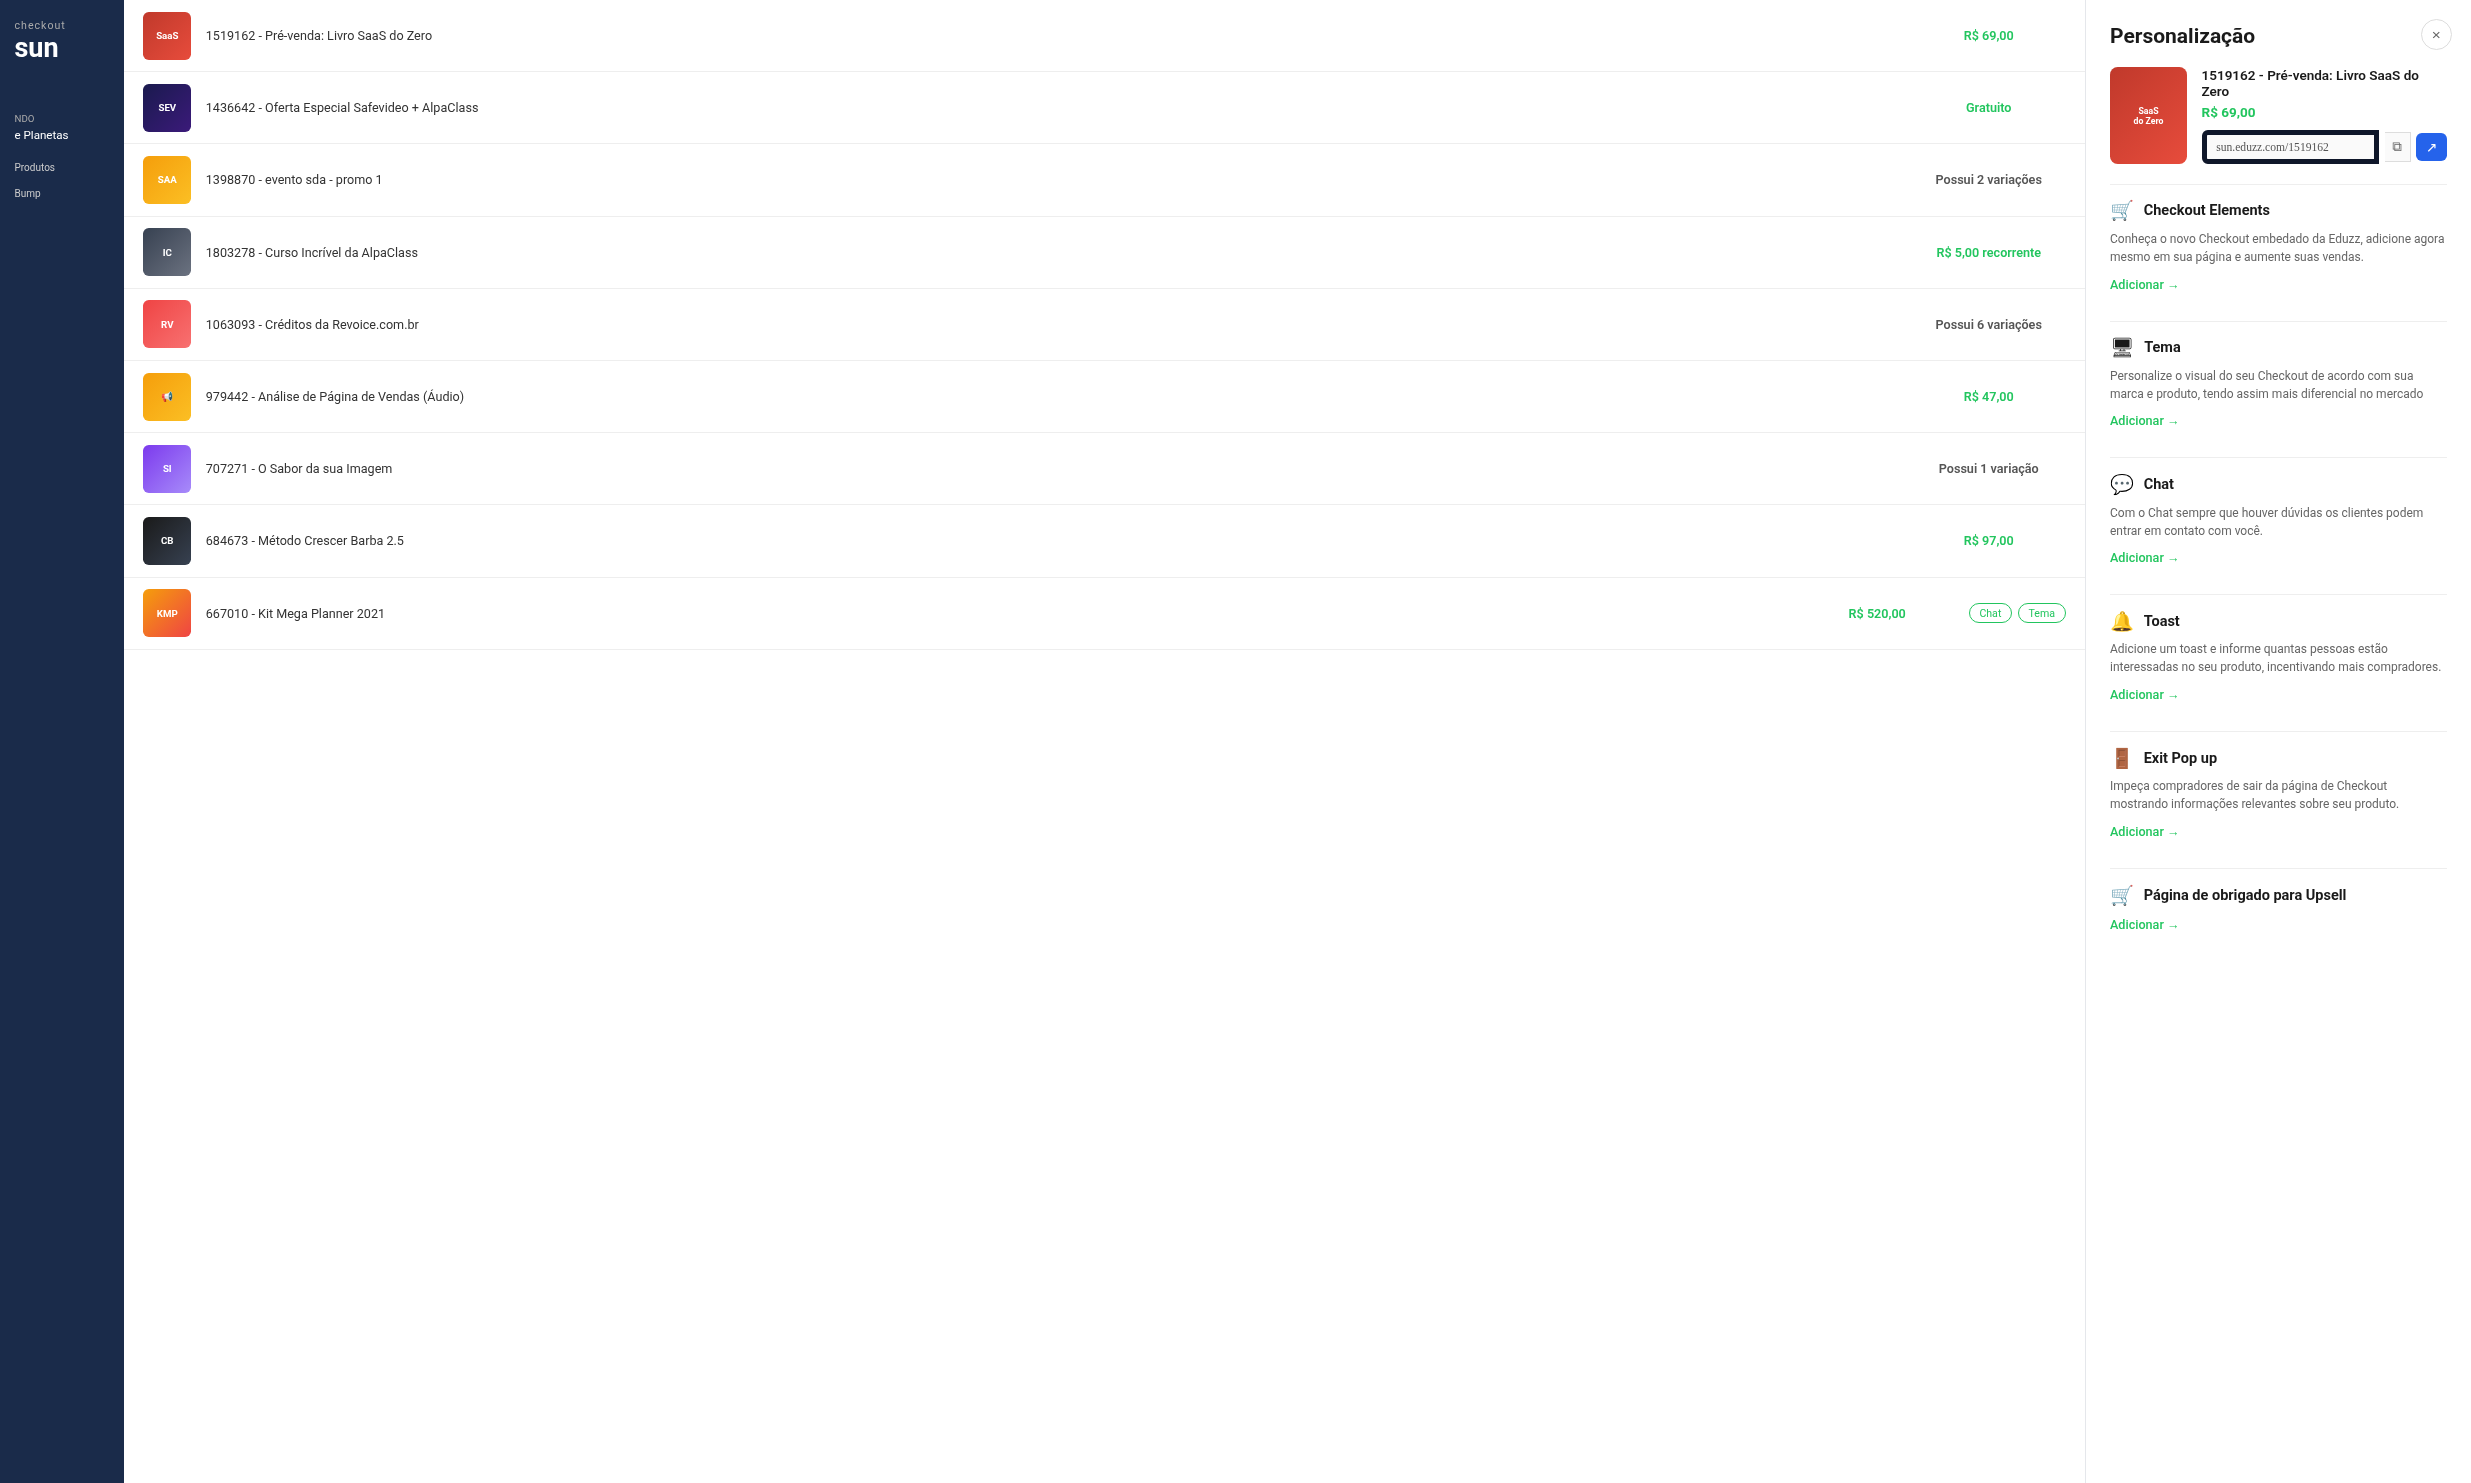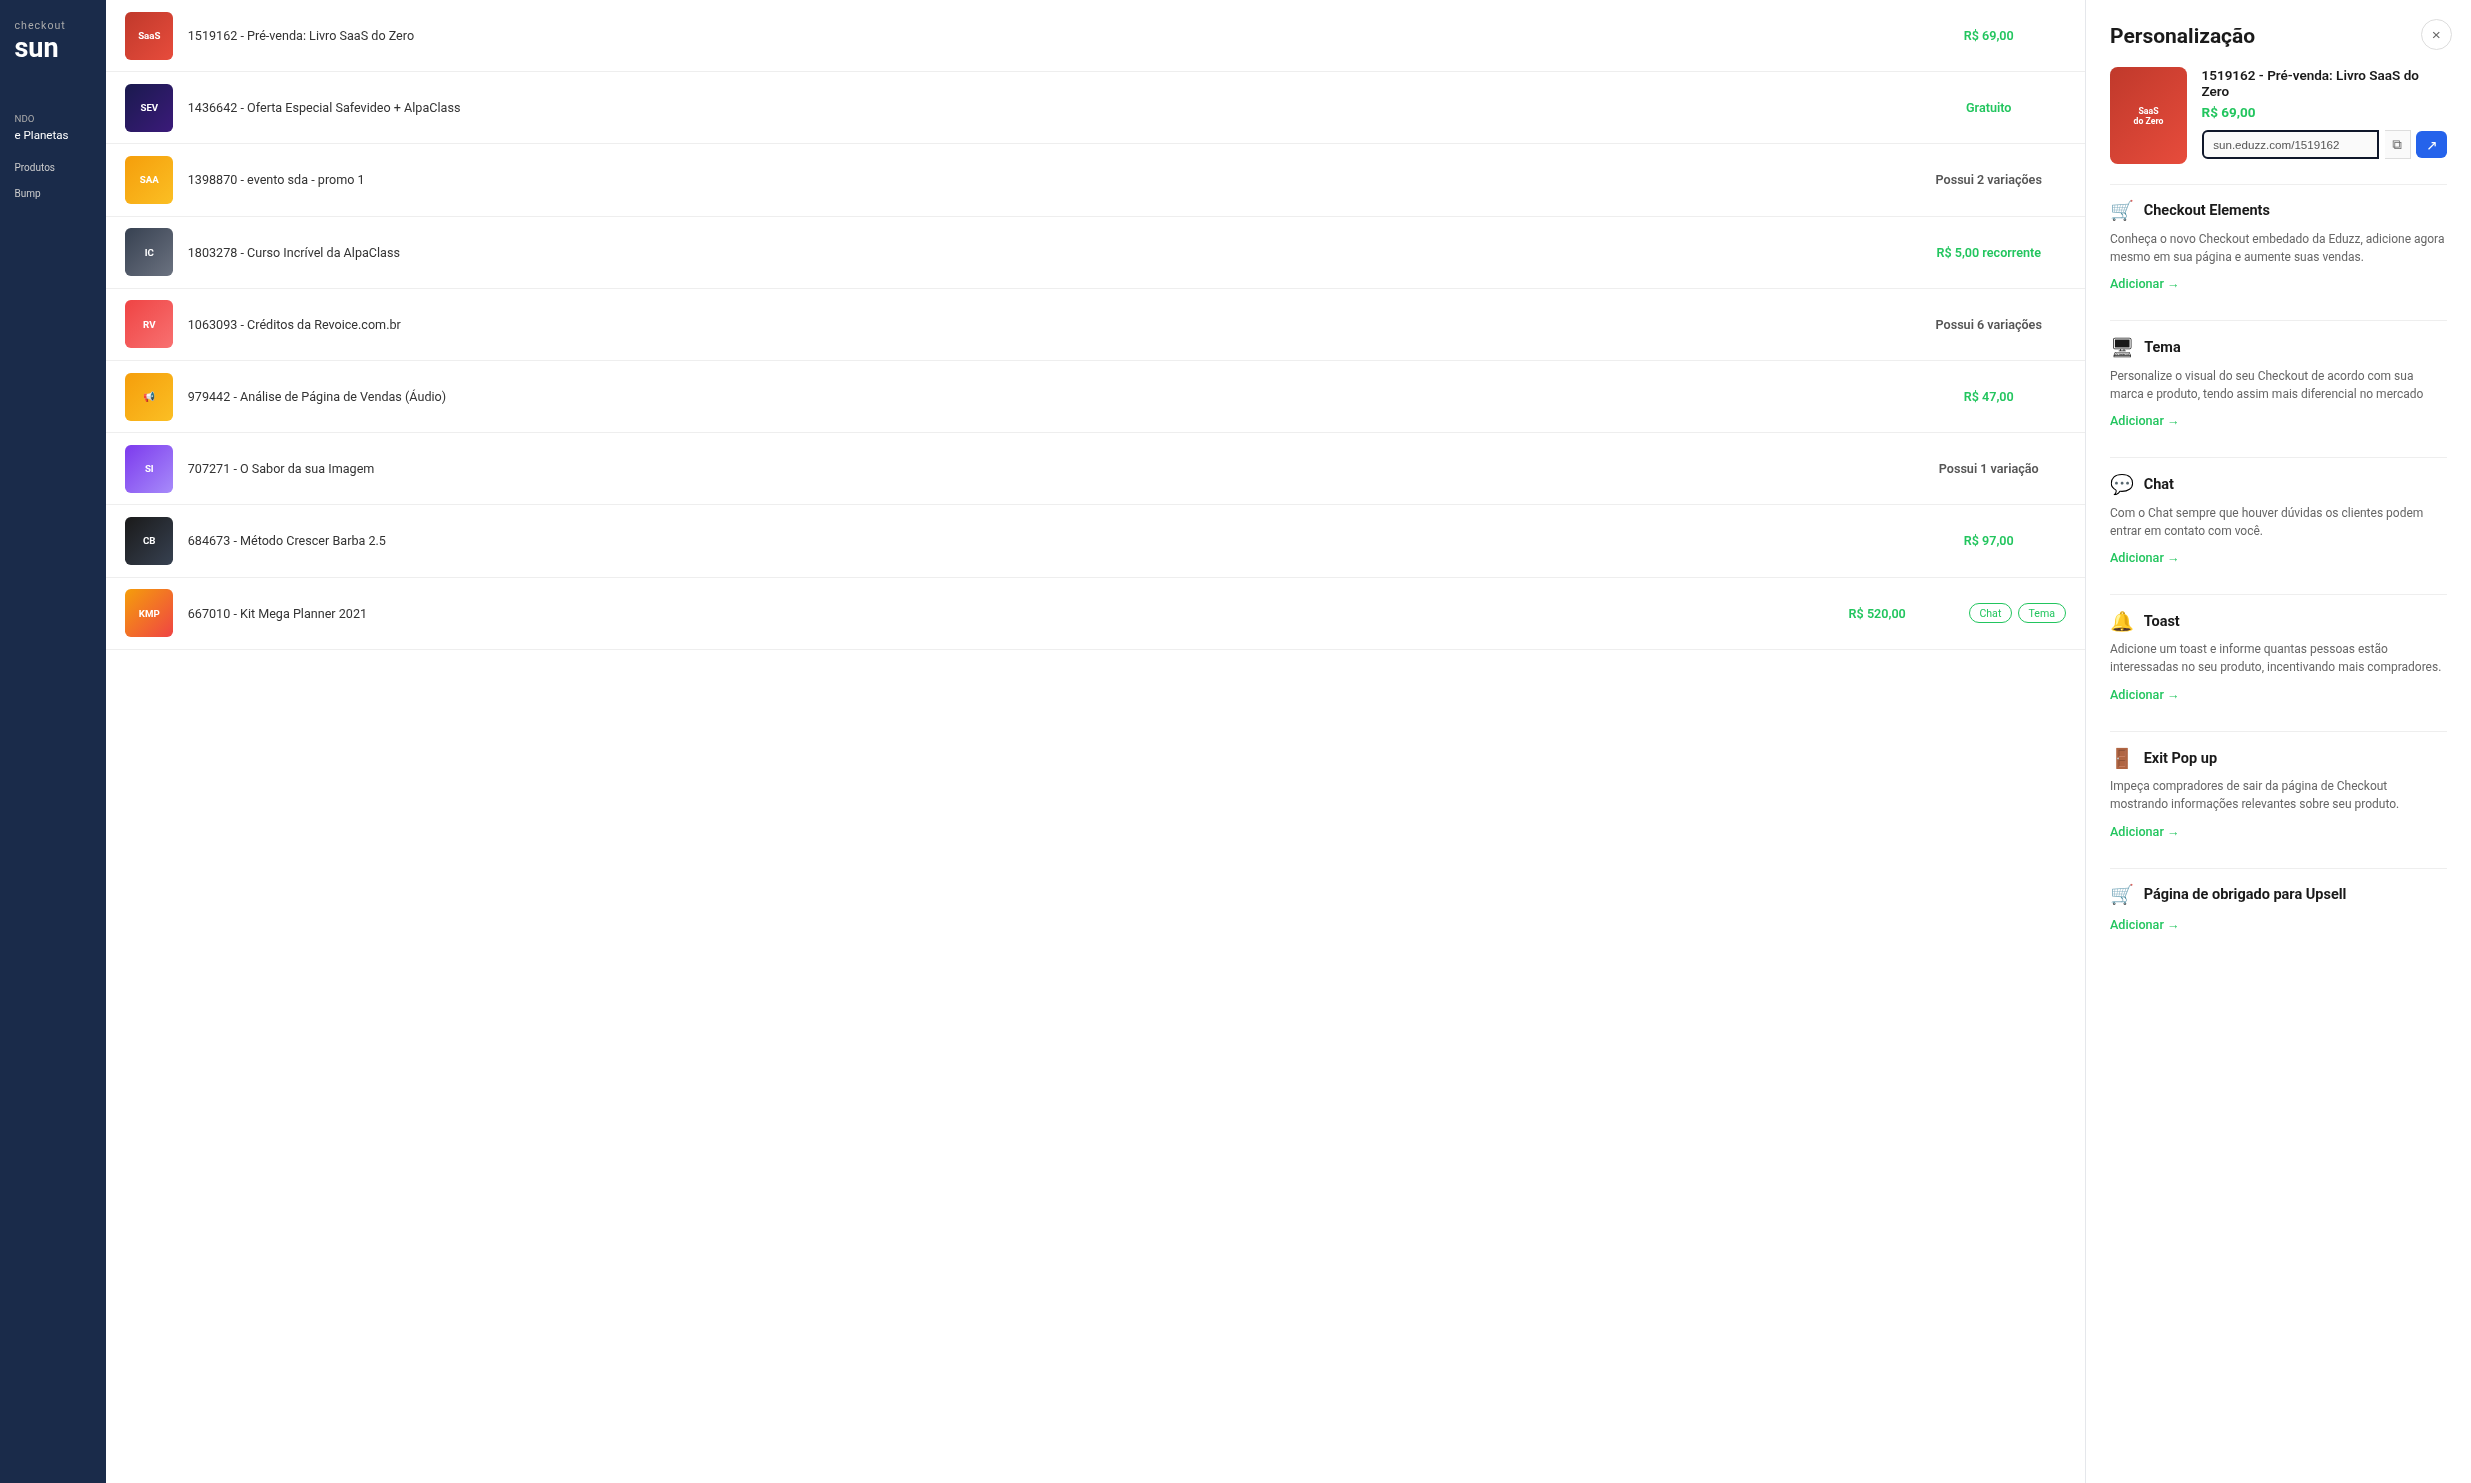--- a/index.html
+++ b/index.html
@@ -6,21 +6,21 @@
     body {
       font-family: -apple-system, BlinkMacSystemFont, 'Segoe UI', Roboto, sans-serif;
       background: #f5f5f5;
       display: flex;
       height: 100vh;
       overflow: hidden;
     }
 
     
     .sidebar {
-      width: 106px;
+      width: 124px;
       background: #1a2b4a;
       color: white;
       display: flex;
       flex-direction: column;
       padding: 19.3px 14.5px;
       flex-shrink: 0;
     }
     .sidebar-logo {
       margin-bottom: 29px;
     }
@@ -180,28 +180,29 @@
       font-weight: 700;
       color: #22c55e;
       margin-bottom: 9.7px;
     }
     .preview-url-row {
       display: flex;
       align-items: center;
       gap: 5.8px;
     }
     .preview-url-input {
-      border: 2px solid #0f172a;
+      border: 5px solid #0f172a;
       border-radius: 5.8px 0 0 5.8px;
       padding: 5.8px 9.7px;
       font-size: 11.6px;
       color: #555;
       background: #fafafa;
       flex: 1;
       outline: none;
+      font-family: Liberation Serif, serif;
     }
     .url-copy-btn {
       border: 1px solid #ddd;
       border-left: none;
       background: #fafafa;
       padding: 5.8px 7.7px;
       cursor: pointer;
       font-size: 13.5px;
       color: #666;
     }

